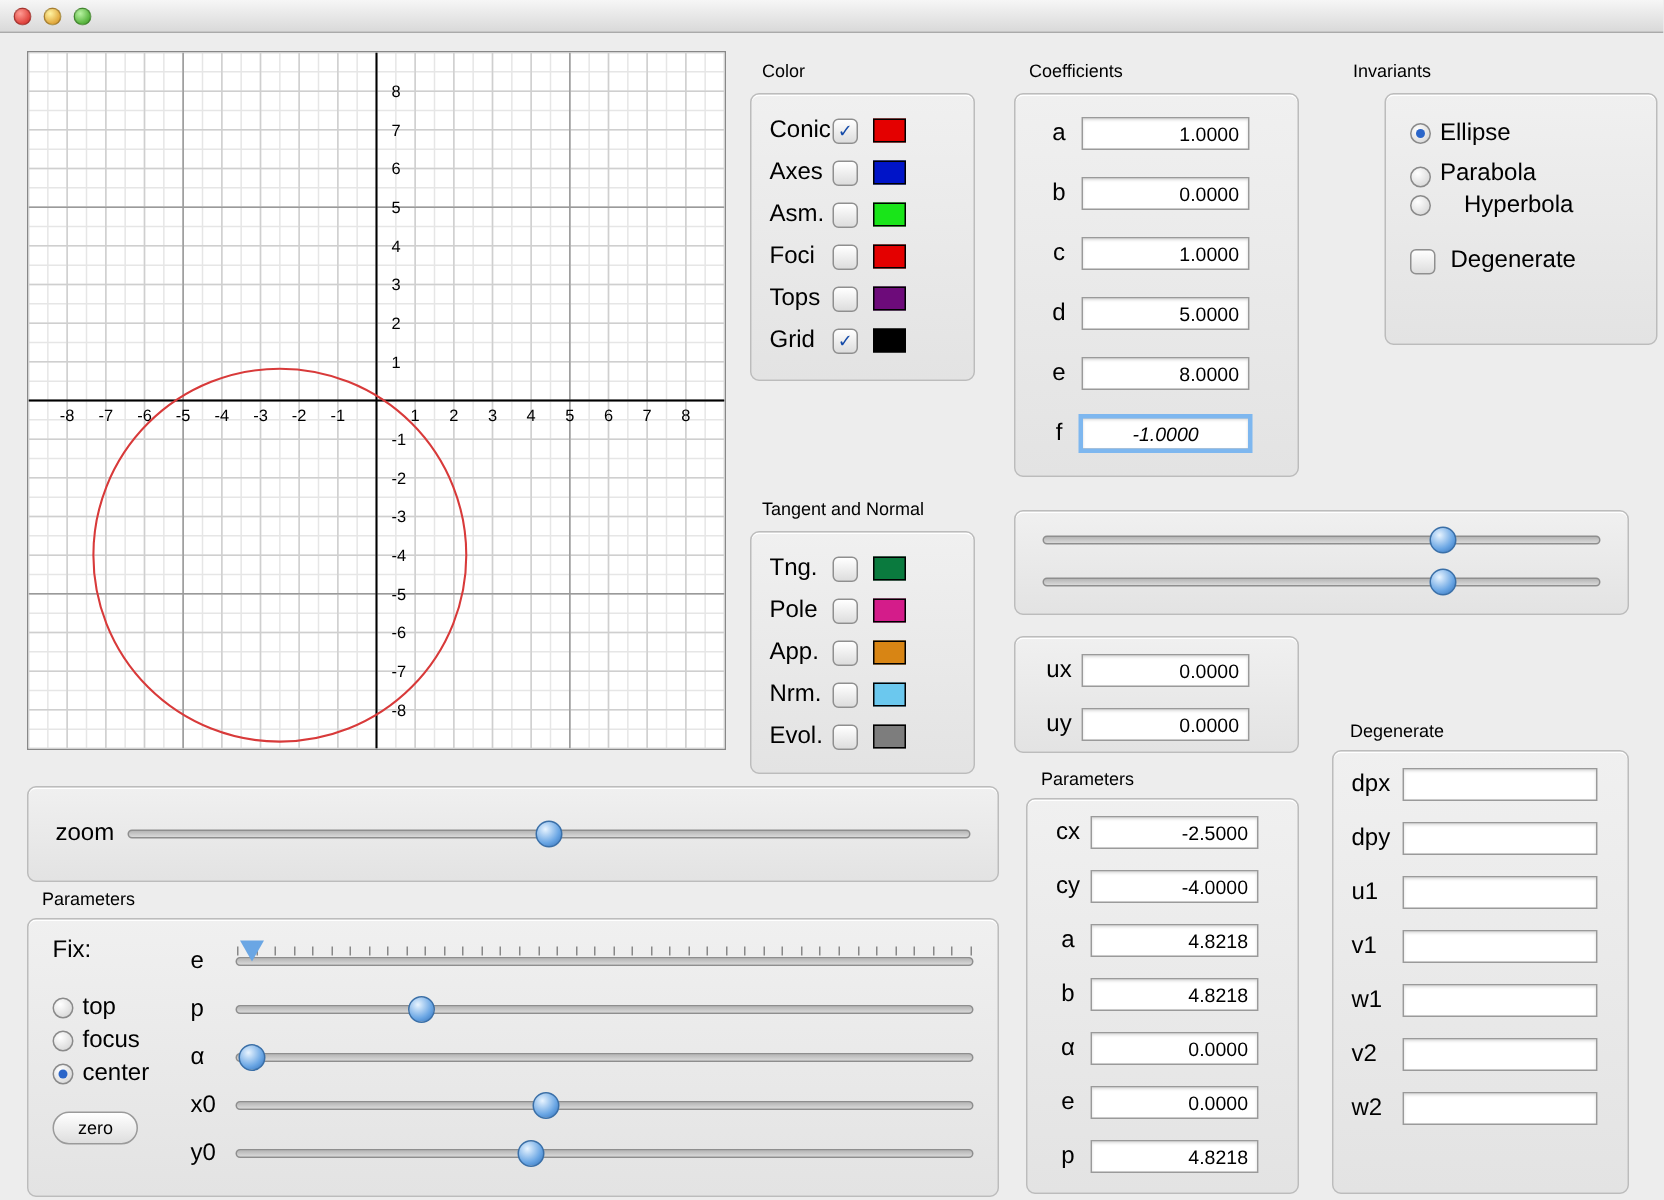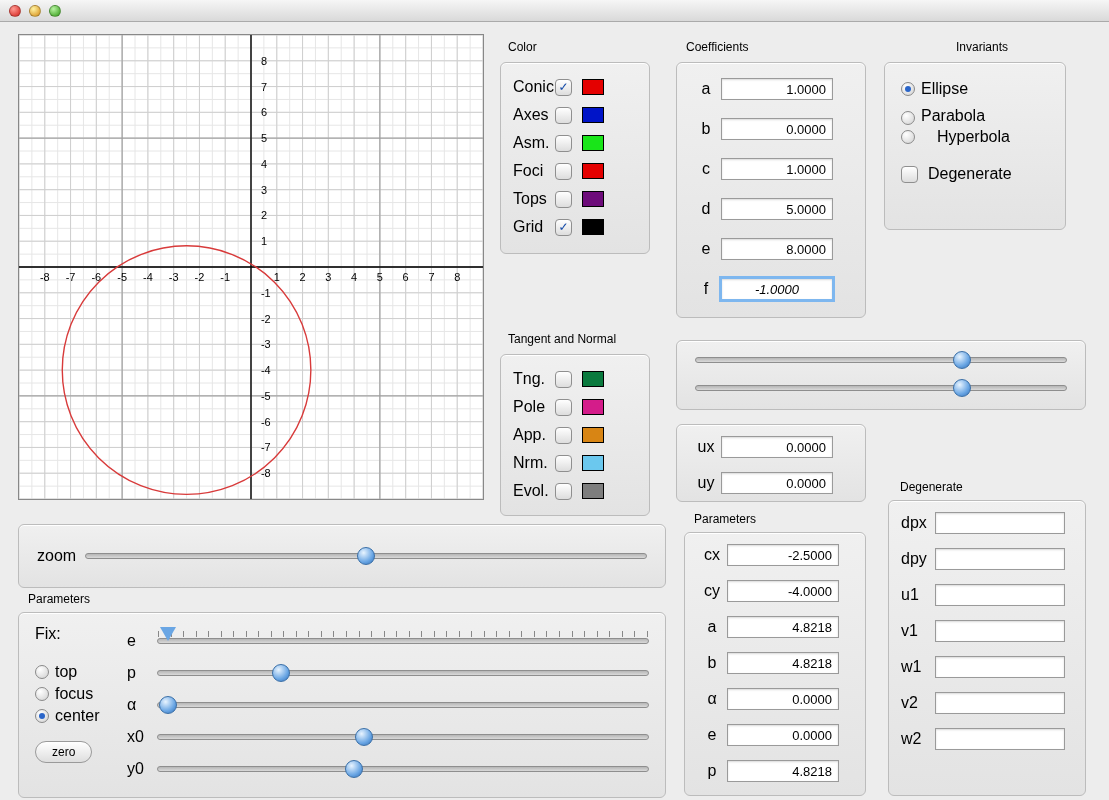--- a/index.html
+++ b/index.html
@@ -402,22 +402,22 @@
       <div class="field-row">
         <span class="fl label">ux</span>
         <input class="txt" value="0.0000" style="">
       </div>
       <div class="field-row">
         <span class="fl label">uy</span>
         <input class="txt" value="0.0000" style="">
       </div>
     </div>
 
-  <div class="section-label" style="left:956px; top:18px;">Invariants</div>
-  <div class="groupbox" id="inv-box" style="left:884px; top:40px; width:182px; height:168px; padding:14px 16px;">
+  <div class="section-label" style="left:902px; top:18px;">Invariants</div>
+  <div class="groupbox" id="inv-box" style="left:923px; top:40px; width:182px; height:168px; padding:14px 16px;">
       <div style="display: flex; align-items: center; height: 24px;">
         <div class="radio">
           <div class="dot"></div>
         </div>
         <span class="label">Ellipse</span>
       </div>
       <div style="display: flex; align-items: flex-end; height: 24px;">
         <div class="radio"></div>
         <span class="label">Parabola</span>
       </div>

